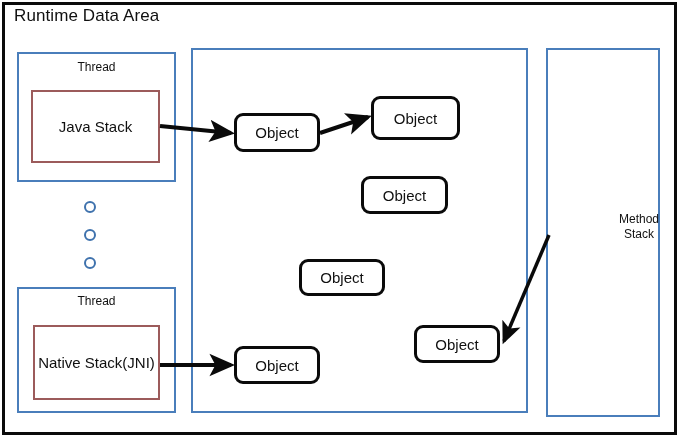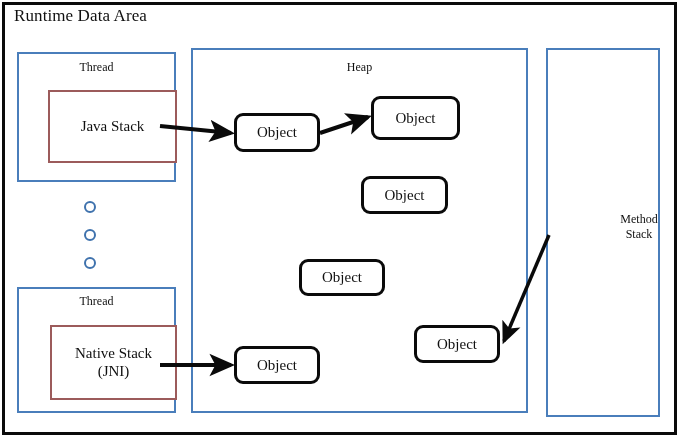--- a/index.html
+++ b/index.html
@@ -5,21 +5,21 @@
   html, body {
     margin: 0;
     padding: 0;
     background: #ffffff;
   }
   #canvas {
     position: relative;
     width: 683px;
     height: 441px;
     background: #ffffff;
-    font-family: Liberation Serif, serif;
+    font-family: Liberation Sans, sans-serif;
     overflow: hidden;
   }
   
   .outer-frame {
     position: absolute;
     left: 2px;
     top: 2px;
     width: 675px;
     height: 433px;
     border: 3px solid #0a0a0a;
@@ -56,21 +56,20 @@
     border: 2px solid #9c5b5b;
     box-sizing: border-box;
     background: #ffffff;
     display: flex;
     align-items: center;
     justify-content: center;
     text-align: center;
     font-size: 15px;
     color: #101010;
     line-height: 1.15;
-    margin-left: 17px;
   }
   
   .obj-box {
     position: absolute;
     border: 3px solid #0a0a0a;
     border-radius: 9px;
     box-sizing: border-box;
     background: #ffffff;
     display: flex;
     align-items: center;
@@ -110,27 +109,26 @@
   <div class="blue-box" style="left:17px; top:52px; width:159px; height:130px;"></div>
   <div class="region-label" style="left:17px; top:60px; width:159px;">Thread</div>
   <div class="stack-box" style="left:31px; top:90px; width:129px; height:73px;">Java Stack</div>
 
   <div class="dot" style="left:84px; top:201px;"></div>
   <div class="dot" style="left:84px; top:229px;"></div>
   <div class="dot" style="left:84px; top:257px;"></div>
 
   <div class="blue-box" style="left:17px; top:287px; width:159px; height:126px;"></div>
   <div class="region-label" style="left:17px; top:294px; width:159px;">Thread</div>
-  <div class="stack-box" style="left:33px; top:325px; width:127px; height:75px; flex-direction:column;">
+  <div class="stack-box" style="left:33px; top:325px; width:127px; height:75px; flex-direction:row;">
     <span>Native Stack</span>
     <span>(JNI)</span>
   </div>
 
   <div class="blue-box" style="left:191px; top:48px; width:337px; height:365px;"></div>
-  <div class="region-label" style="left:191px; top:60px; width:337px;">Heap</div>
 
   <div class="obj-box" style="left:234px; top:113px; width:86px; height:39px;">Object</div>
   <div class="obj-box" style="left:371px; top:96px; width:89px; height:44px;">Object</div>
   <div class="obj-box" style="left:361px; top:176px; width:87px; height:38px;">Object</div>
   <div class="obj-box" style="left:299px; top:259px; width:86px; height:37px;">Object</div>
   <div class="obj-box" style="left:414px; top:325px; width:86px; height:38px;">Object</div>
   <div class="obj-box" style="left:234px; top:346px; width:86px; height:38px;">Object</div>
 
   <div class="blue-box" style="left:546px; top:48px; width:114px; height:369px;"></div>
   <div class="region-label" style="left:546px; top:212px; width:114px; line-height:1.25;padding-left:36px;">

